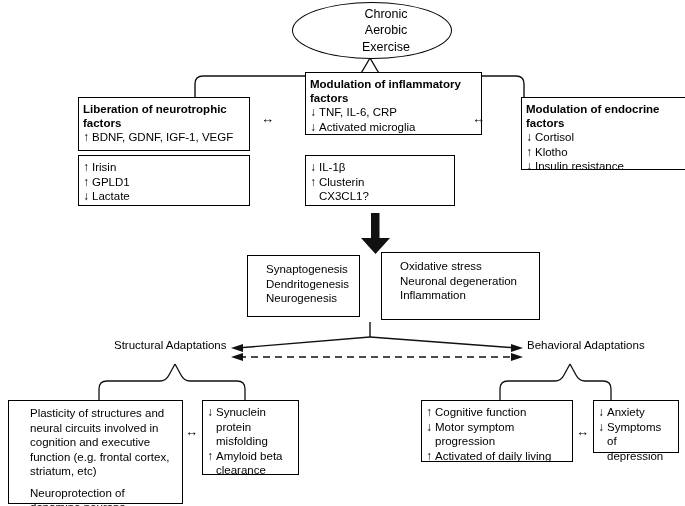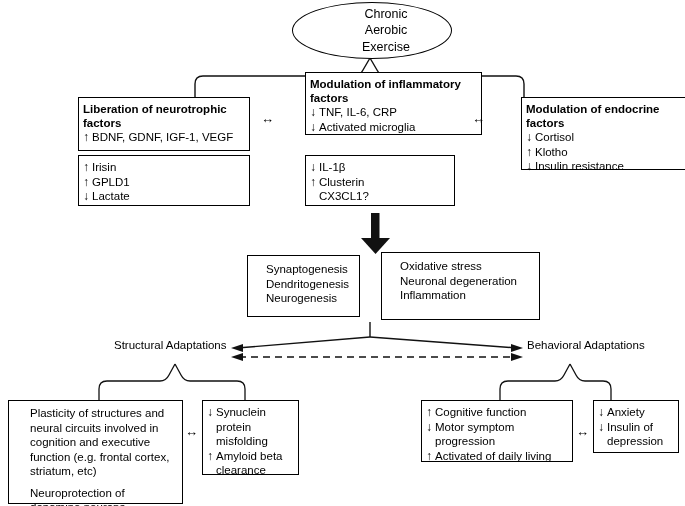--- a/index.html
+++ b/index.html
@@ -302,18 +302,18 @@
   <div class="biarrow" style="left:576px; top:425px;">↔</div>
 
   <div class="node pad" style="left:593px; top:400px; width:86px; height:53px;">
     <div class="lines">
       <div class="ln wrap">
         <span class="ar">↓</span>
         <span class="tx">Anxiety</span>
       </div>
       <div class="ln wrap">
         <span class="ar">↓</span>
-        <span class="tx">Insulin of depression</span>
+        <span class="tx">Symptoms of depression</span>
       </div>
     </div>
   </div>
 
 </div>
 
 </body></html>

